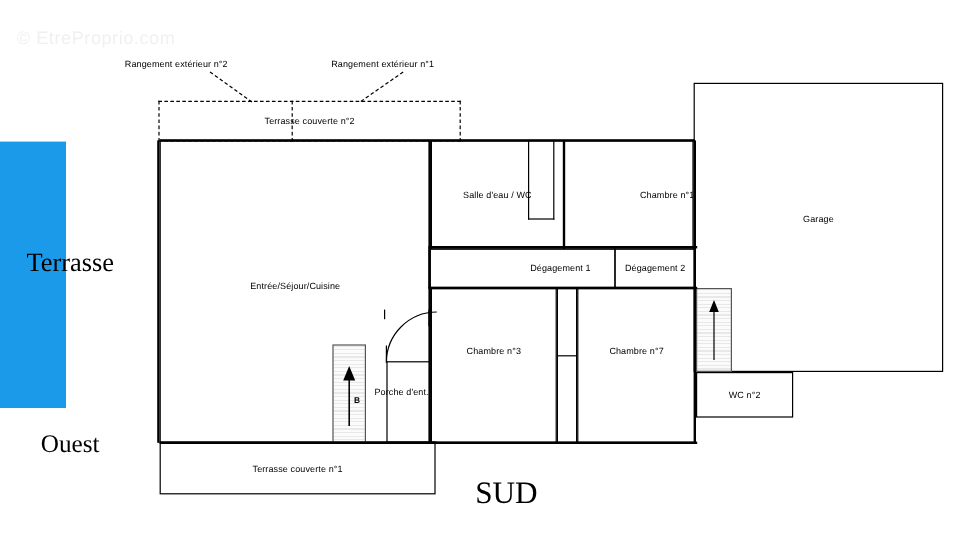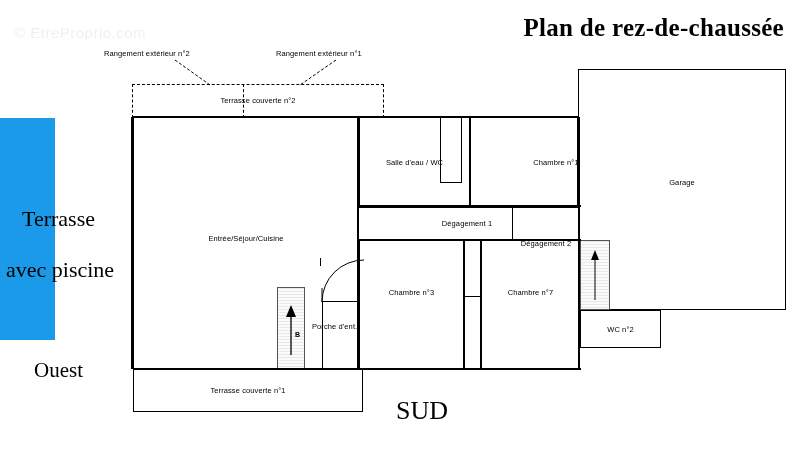--- a/index.html
+++ b/index.html
@@ -50,25 +50,23 @@
             #e8e8e8 0px,#e8e8e8 1px,#fbfbfb 1px,#fbfbfb 3px);}
   svg{display:block;overflow:visible;}
 </style>
 </head>
 <body>
 
 <div id="plan">
 
   <div class="abs" id="watermark">© EtreProprio.com</div>
 
-  <div class="abs" id="title">Plan de rez-de-chaussée</div>
 
   <div class="abs" id="pool"></div>
   <div class="abs serif-note" id="pool-label-1">Terrasse</div>
-  <div class="abs serif-note" id="pool-label-2">avec piscine</div>
 
   <div class="abs serif-note" id="west-label">Ouest</div>
   <div class="abs serif-note" id="south-label">SUD</div>
 
   <div class="abs lead-label" style="left:104px;top:49px;">Rangement extérieur n°2</div>
   <div class="abs lead-label" style="left:276px;top:49px;">Rangement extérieur n°1</div>
 
   <svg class="abs" style="left:0;top:0;width:800px;height:449px;pointer-events:none;">
     <line x1="175" y1="60" x2="210" y2="85" stroke="#000" stroke-width="1" stroke-dasharray="3,2"></line>
     <line x1="336" y1="60" x2="300" y2="85" stroke="#000" stroke-width="1" stroke-dasharray="3,2"></line>
@@ -86,21 +84,21 @@
 
   <div class="abs room" style="left:440px;top:117px;width:22px;height:66px;border-top:none;"></div>
 
   <div class="abs room" style="left:470px;top:117px;width:108px;height:91px;"></div>
   <div class="abs room-label" style="left:470px;top:158px;width:108px;padding-left:32px;">Chambre n°1</div>
 
   <div class="abs room" style="left:357px;top:207px;width:156px;height:33px;"></div>
   <div class="abs room-label" style="left:357px;top:219px;width:156px;padding-left:32px;">Dégagement 1</div>
 
   <div class="abs room" style="left:512px;top:207px;width:68px;height:33px;"></div>
-  <div class="abs room-label" style="left:510px;top:219px;width:72px;margin-top:20px;">Dégagement 2</div>
+  <div class="abs room-label" style="left:510px;top:219px;width:72px;">Dégagement 2</div>
 
   <div class="abs room" style="left:359px;top:240px;width:105px;height:129px;"></div>
   <div class="abs room-label" style="left:359px;top:288px;width:105px;">Chambre n°3</div>
 
   <div class="abs room" style="left:464px;top:240px;width:17px;height:129px;"></div>
   <div class="abs wall" style="left:464px;top:296px;width:17px;height:1px;"></div>
 
   <div class="abs room" style="left:481px;top:240px;width:99px;height:129px;"></div>
   <div class="abs room-label" style="left:481px;top:288px;width:99px;">Chambre n°7</div>
 

